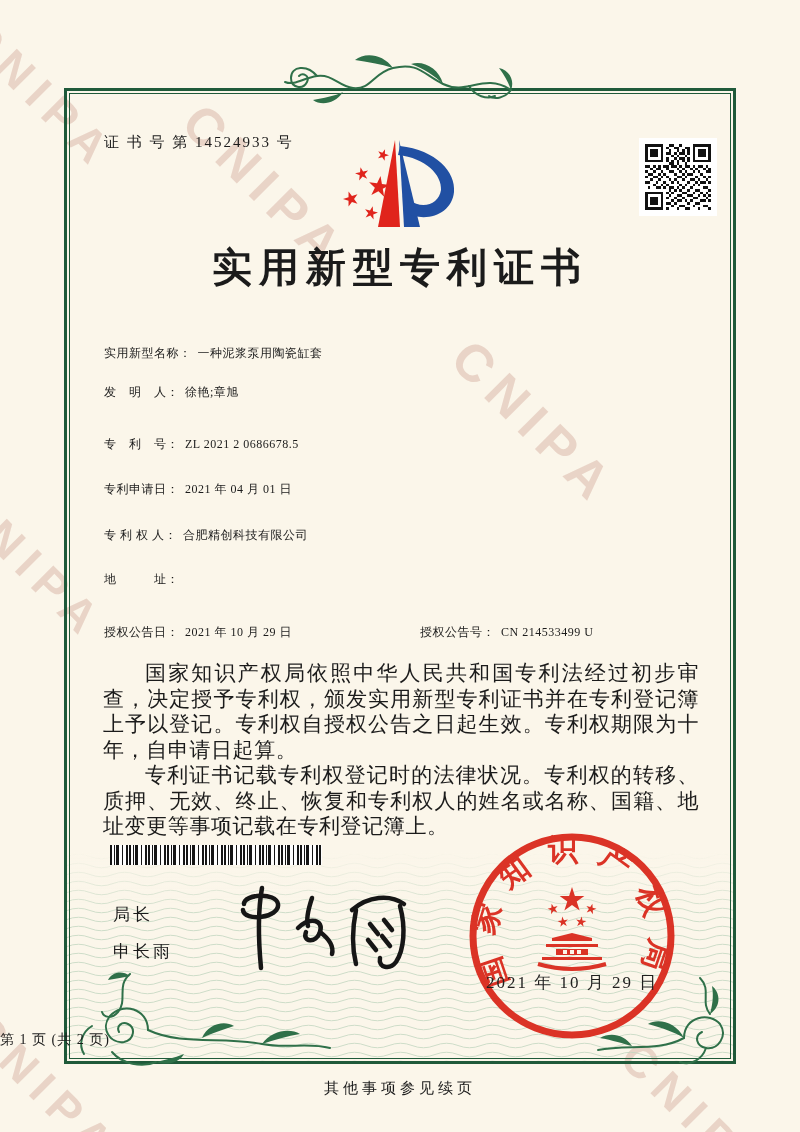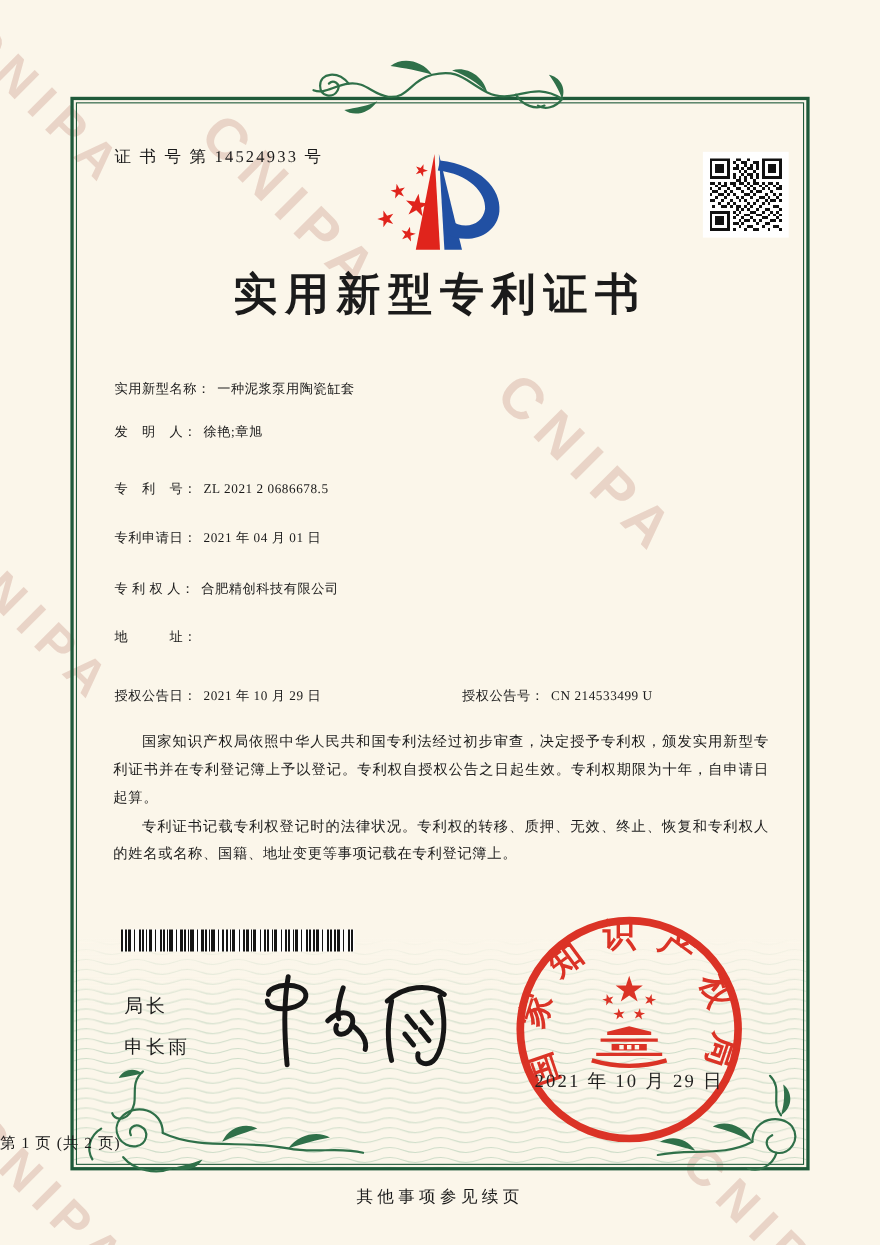--- a/index.html
+++ b/index.html
@@ -37,21 +37,21 @@
   
   .row{position:absolute;left:104px;font-size:12px;letter-spacing:.5px;z-index:4;white-space:nowrap;}
   .row .lab{white-space:pre;}
   .row .val{margin-left:6px;}
   .row-addr{white-space:normal;display:flex;flex-direction:column;}
   .row-addr .val{width:452px;line-height:24px;}
   .row-pub .pair2{position:absolute;left:316px;top:0;}
   
   .paras{position:absolute;left:103px;top:661px;width:596px;z-index:4;}
   .paras p{
-    margin:0;font-size:13px;line-height:25.5px;text-align:justify;
+    margin:0;font-size:21px;line-height:25.5px;text-align:justify;
     text-indent:2em;letter-spacing:.6px;
   }
   
   .barcode{
     position:absolute;left:110px;top:845px;width:212px;height:20px;z-index:4;
     background:repeating-linear-gradient(90deg,
       #151515 0 2px,#fefefe 2px 4px,#151515 4px 5px,#fefefe 5px 6px,
       #151515 6px 9px,#fefefe 9px 12px,#151515 12px 13px,#fefefe 13px 16px,
       #151515 16px 18px,#fefefe 18px 19px);
   }

